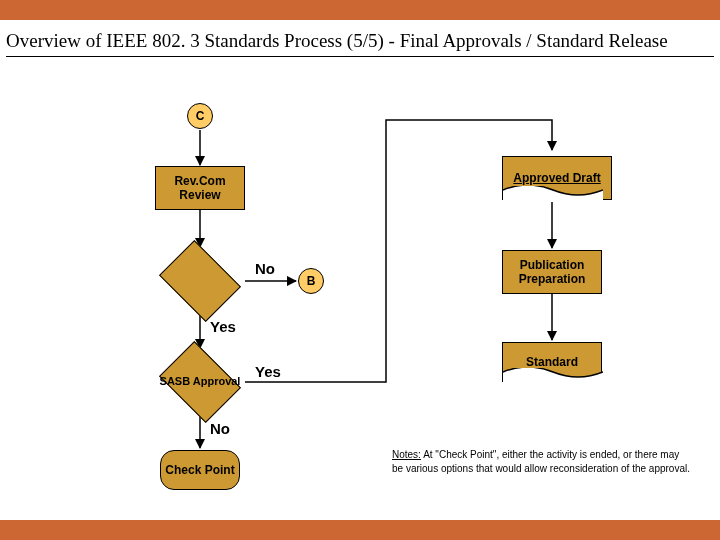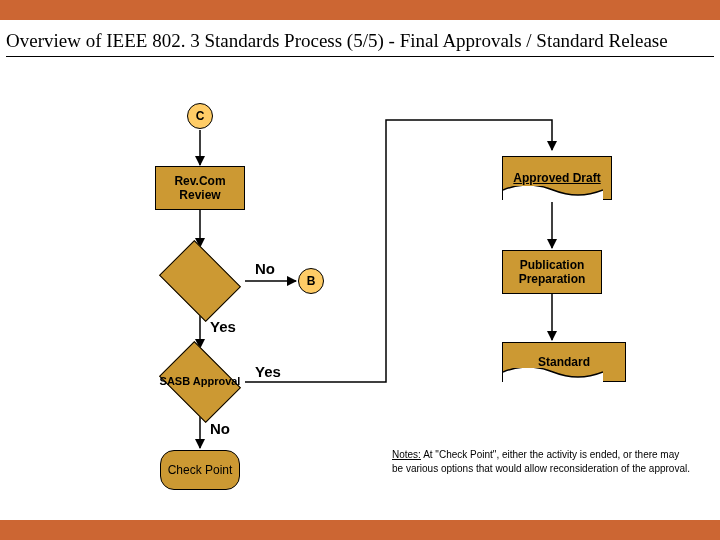--- a/index.html
+++ b/index.html
@@ -58,21 +58,21 @@
   .rect {
     border: 1.5px solid #000;
     background: #cc9933;
     font-weight: bold;
     padding: 0;
   }
   .term {
     border: 1.5px solid #000;
     border-radius: 14px;
     background: #cc9933;
-    font-weight: normal;
+    font-weight: bold;
     padding: 4px;
   }
   .diamond {
     width: 90px;
     height: 68px;
   }
   .diamond-shape {
     position: absolute;
     left: 50%;
     top: 50%;
@@ -189,21 +189,21 @@
     <svg class="doc-wave" viewBox="0 0 100 14" preserveAspectRatio="none">
       <path d="M0 4 Q 25 -6 50 4 T 100 4 L100 14 L0 14 Z" fill="#fff"></path>
       <path d="M0 4 Q 25 -6 50 4 T 100 4" fill="none" stroke="#000" stroke-width="1.5"></path>
     </svg>
   </div>
 
   <div class="node rect" style="left:502px; top:250px; width:100px; height:44px;">
     <span>Publication Preparation</span>
   </div>
 
-  <div class="node rect" style="left:502px; top:342px; width:124px; height:40px;">
+  <div class="node rect" style="left:502px; top:342px; width:100px; height:40px;">
     <span>Standard</span>
     <svg class="doc-wave" viewBox="0 0 100 14" preserveAspectRatio="none">
       <path d="M0 4 Q 25 -6 50 4 T 100 4 L100 14 L0 14 Z" fill="#fff"></path>
       <path d="M0 4 Q 25 -6 50 4 T 100 4" fill="none" stroke="#000" stroke-width="1.5"></path>
     </svg>
   </div>
 
   <div class="notes" style="left:392px; top:448px;">
     <span class="nt">Notes:</span>
     <span>At "Check Point", either the activity is ended, or there may be various options that would allow reconsideration of the approval.</span>

